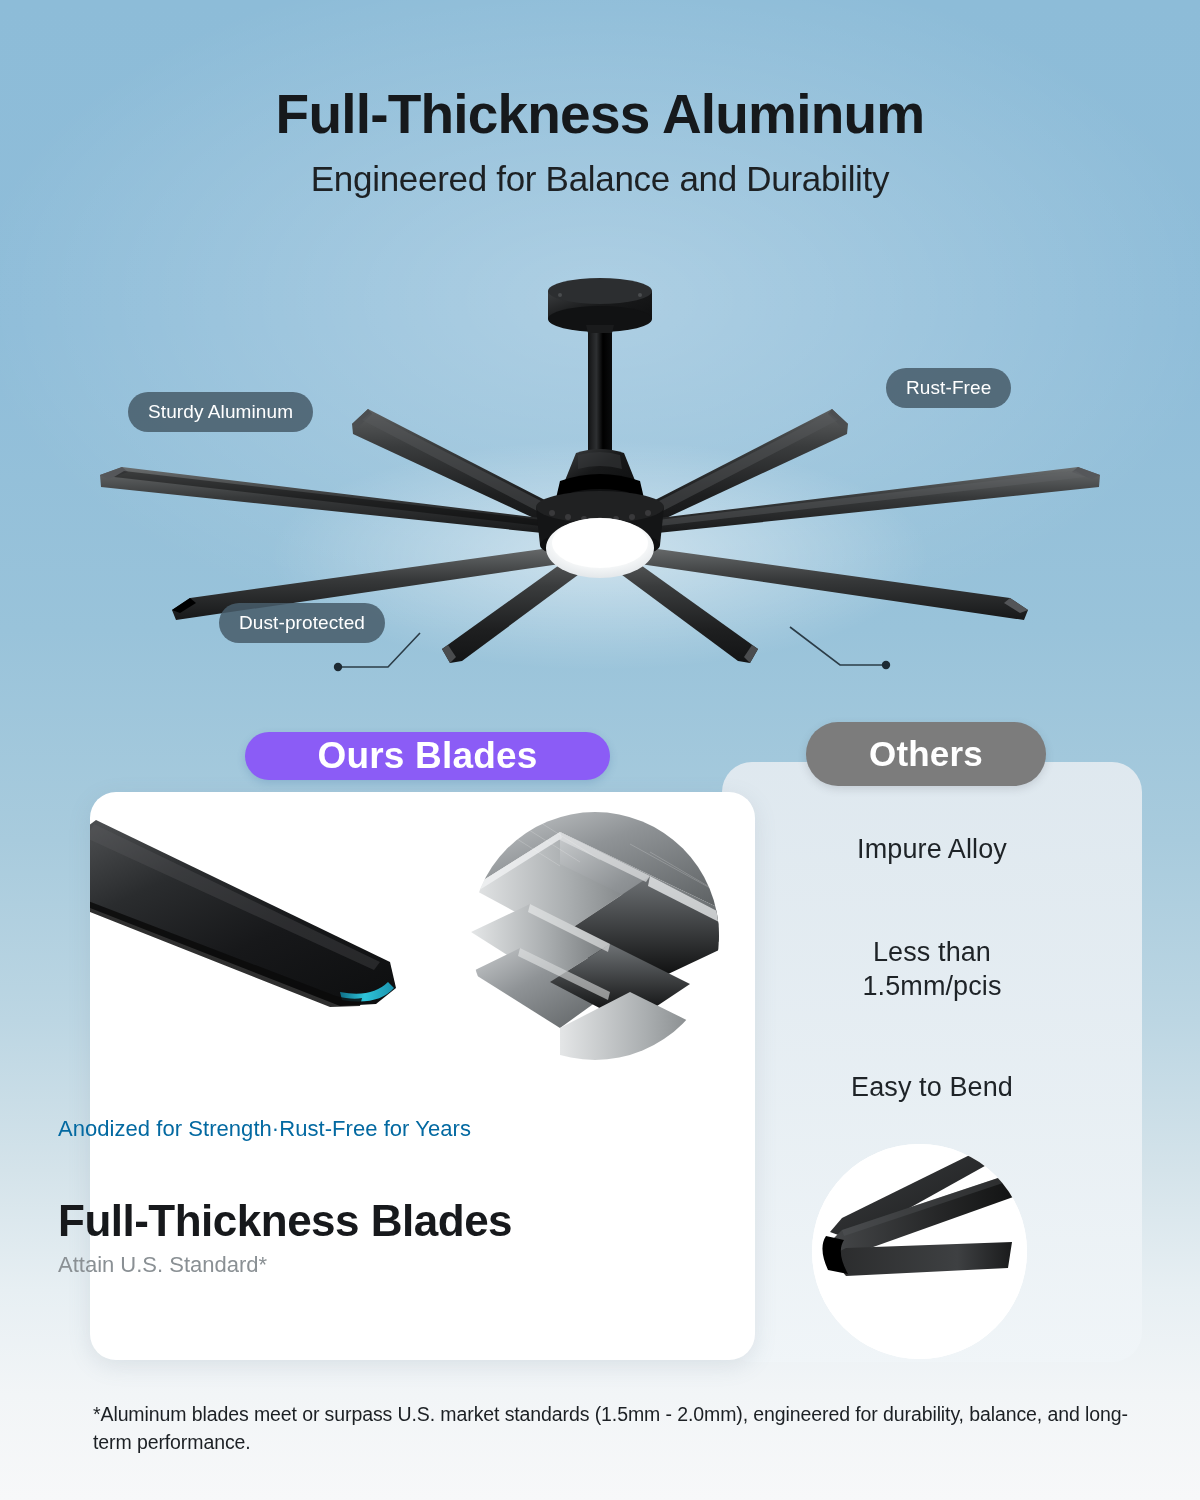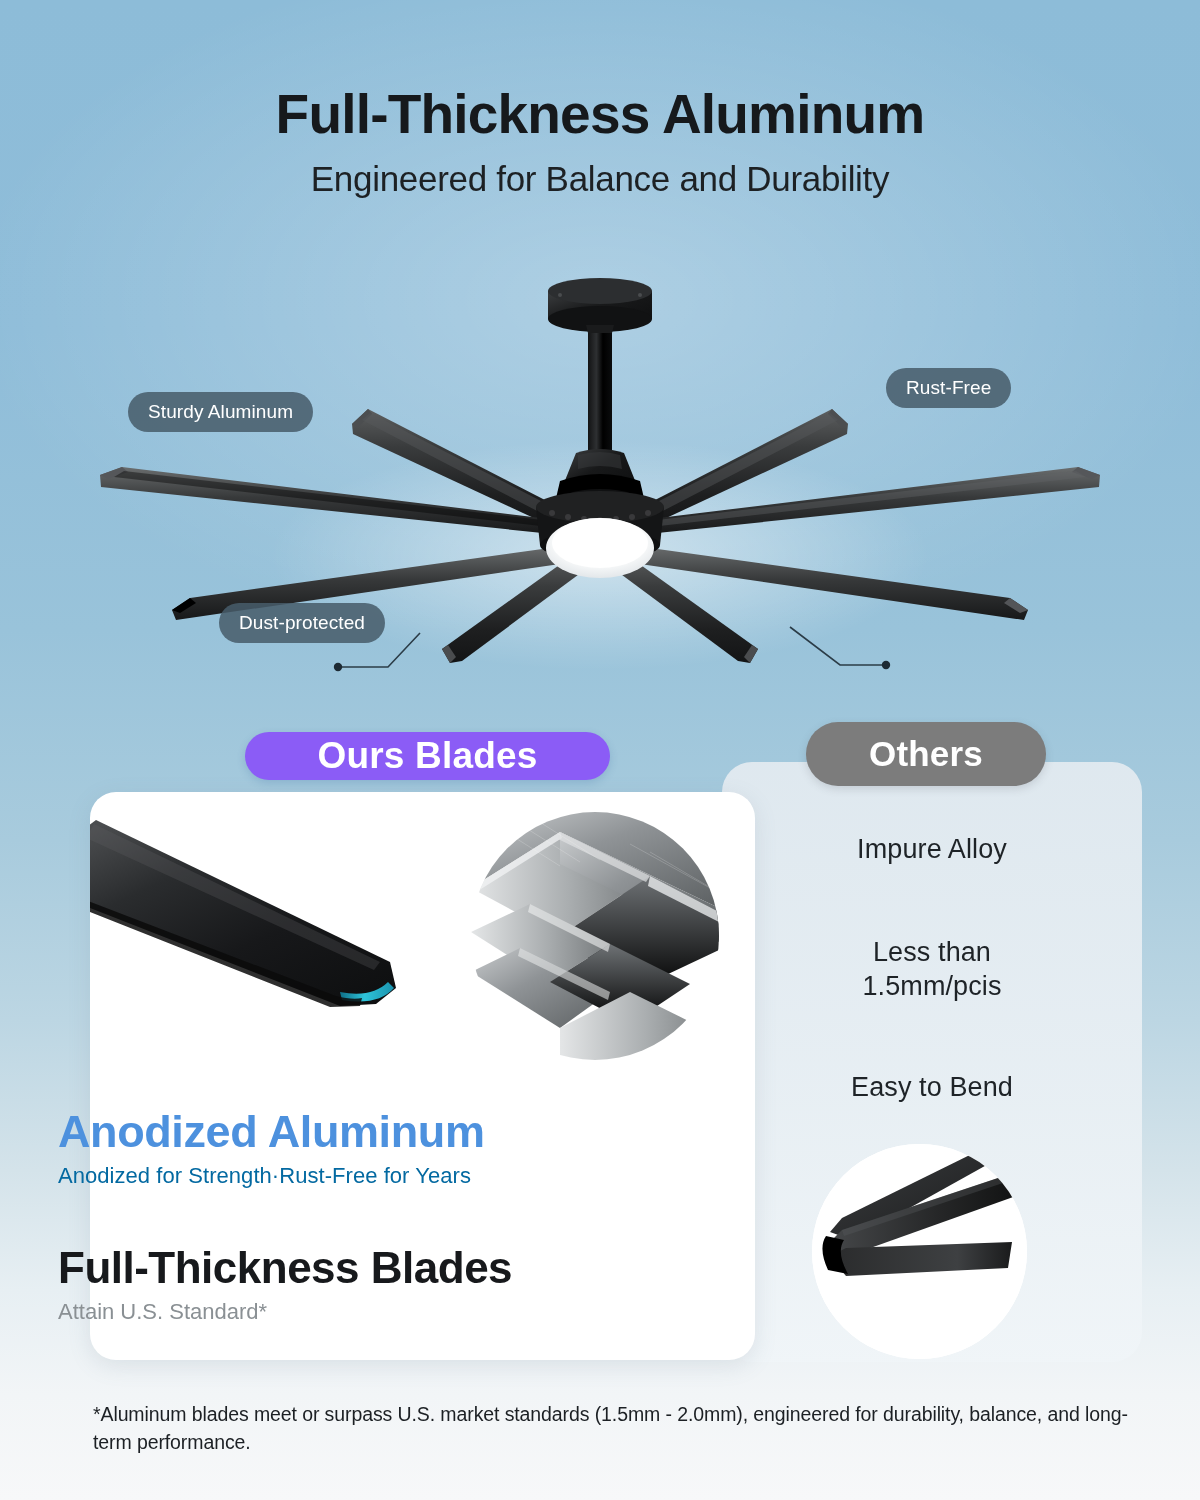--- a/index.html
+++ b/index.html
@@ -378,19 +378,18 @@
       </g>
     </g>
   </svg>
 </div>
 
 <div class="badge badge-ours">
   <span>Ours Blades</span>
 </div>
 
 <div class="ours-text">
-  <div class="h-blue">Anodized Aluminum</div>
   <div class="sub-gray">Anodized for Strength·Rust-Free for Years</div>
   <div class="h-black">Full-Thickness Blades</div>
   <div class="sub-gray2">Attain U.S. Standard*</div>
 </div>
 
 <div class="footnote">*Aluminum blades meet or surpass U.S. market standards (1.5mm - 2.0mm), engineered for durability, balance, and long-term performance.</div>
 
 </body></html>

